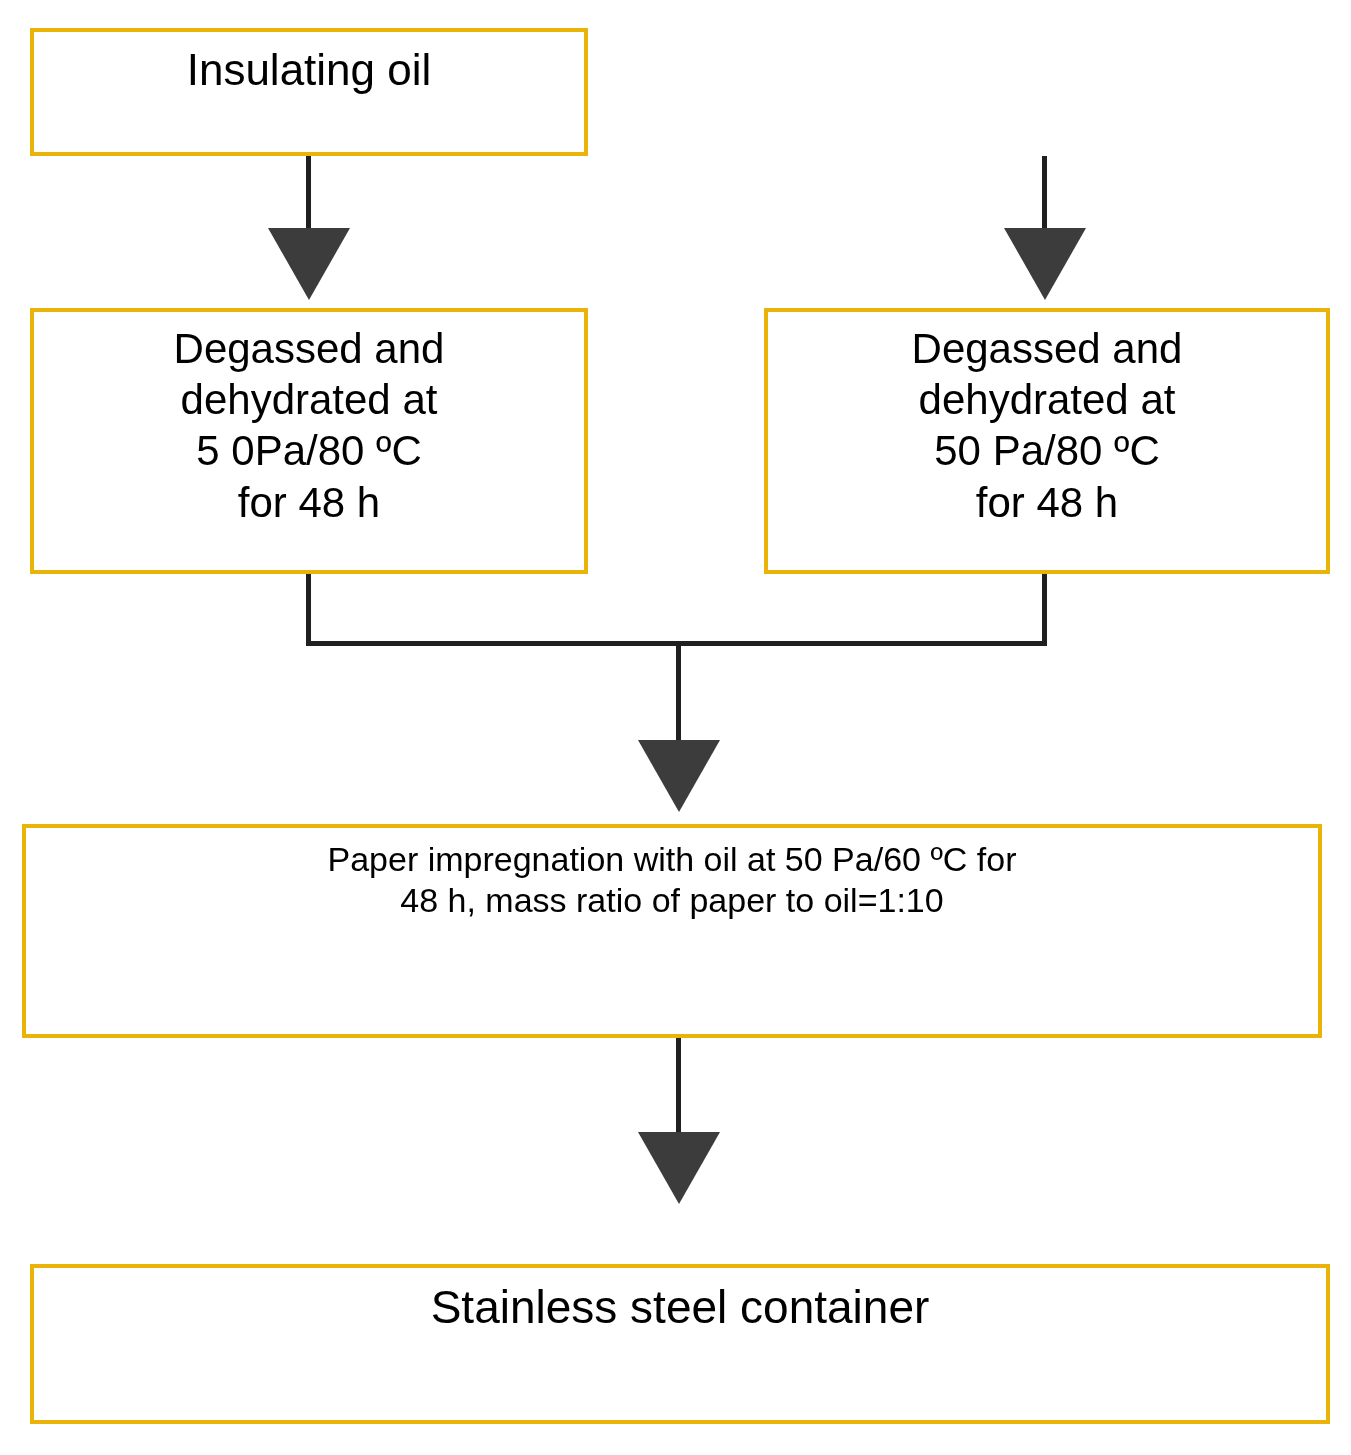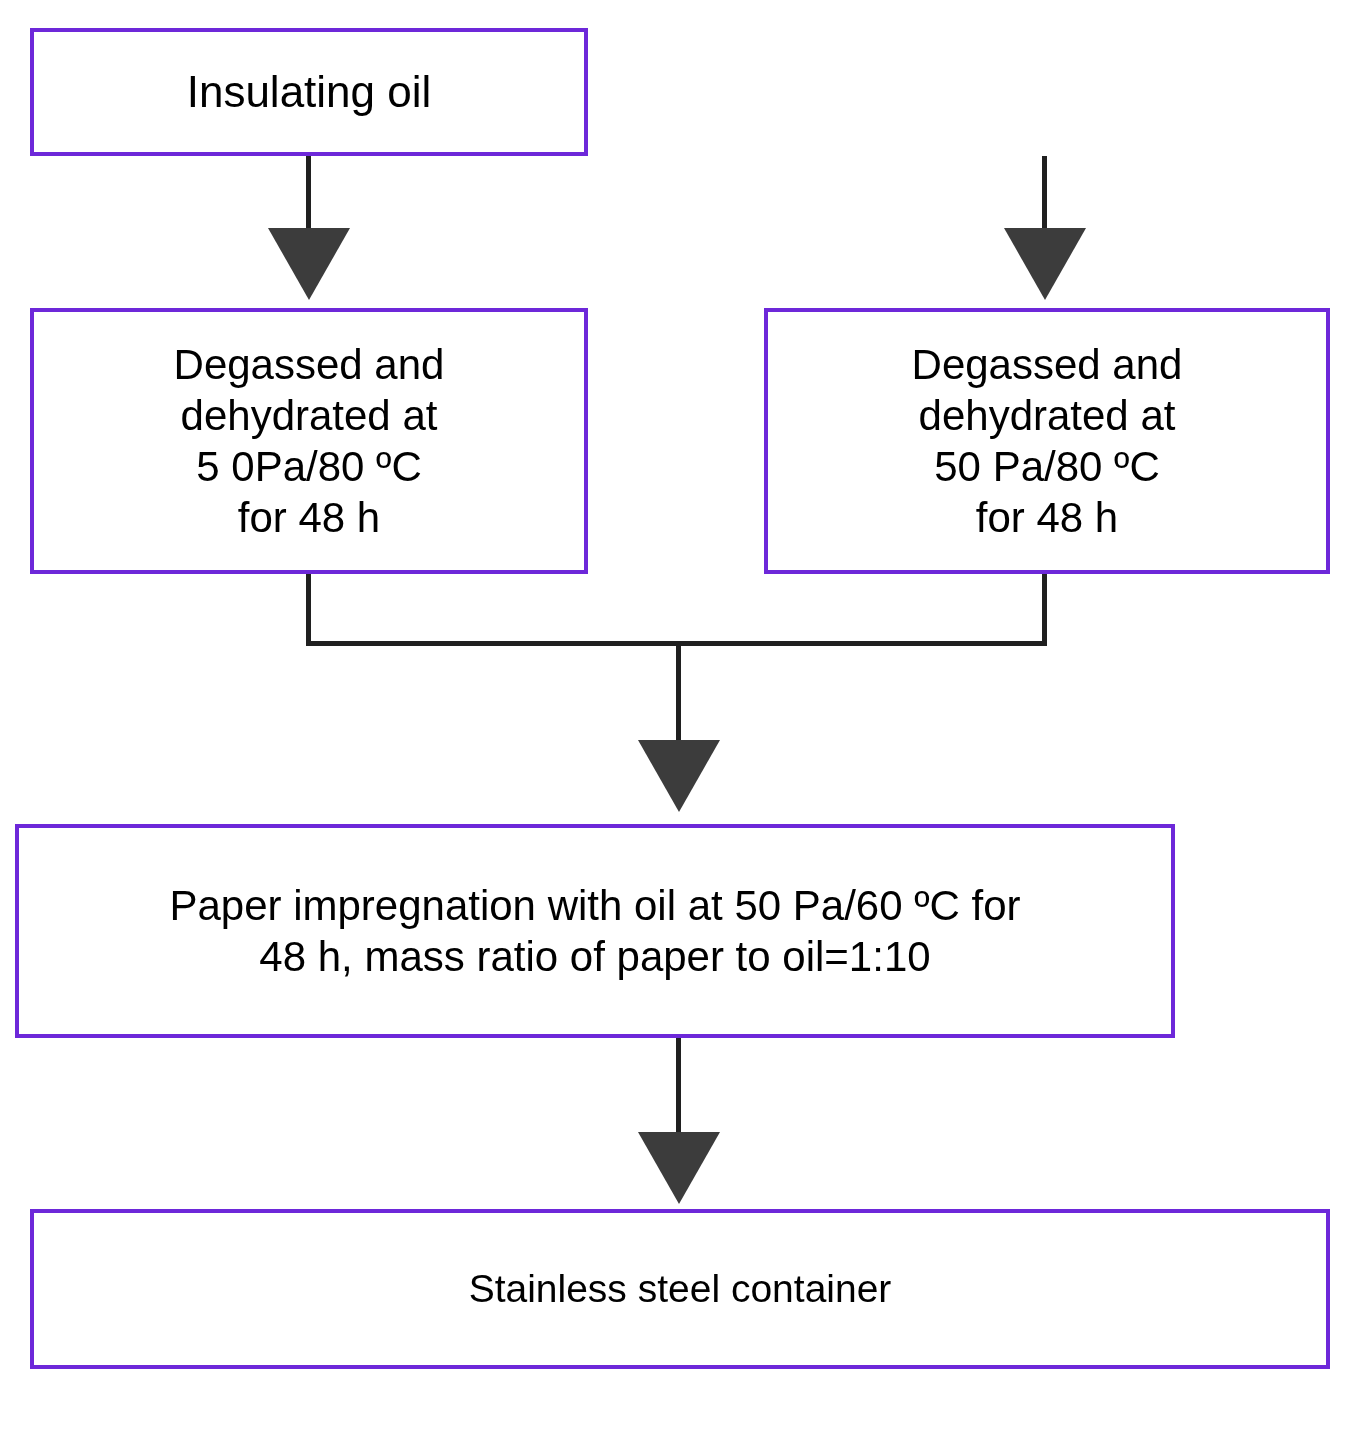--- a/index.html
+++ b/index.html
@@ -13,29 +13,29 @@
   #canvas {
     position: relative;
     width: 1351px;
     height: 1455px;
     background: #ffffff;
     overflow: hidden;
   }
   .node {
     position: absolute;
     box-sizing: border-box;
-    border: 4px solid #6d28d9;
+    border: 4px solid #eab308;
     background: #ffffff;
     display: flex;
-    align-items: center;
+    align-items: flex-start;
     justify-content: center;
     text-align: center;
     color: #000000;
     line-height: 1.22;
-    padding: 4px 10px;
+    padding: 11px 10px;
   }
   .node-text {
     display: block;
     white-space: pre-line;
   }
   
   #node-oil {
     left: 30px;  top: 28px;  width: 558px;  height: 128px;
     font-size: 44px;
   }
@@ -45,26 +45,26 @@
   }
   #node-oil-degas {
     left: 30px;  top: 308px; width: 558px;  height: 266px;
     font-size: 42px;
   }
   #node-paper-degas {
     left: 764px; top: 308px; width: 566px;  height: 266px;
     font-size: 42px;
   }
   #node-impregnation {
-    left: 15px;  top: 824px; width: 1160px; height: 214px;
-    font-size: 42px;
+    left: 22px;  top: 824px; width: 1300px; height: 214px;
+    font-size: 34px;
   }
   #node-container {
-    left: 30px;  top: 1209px; width: 1300px; height: 160px;
-    font-size: 39px;
+    left: 30px;  top: 1264px; width: 1300px; height: 160px;
+    font-size: 46px;
   }
 
   
   .line {
     position: absolute;
     background: #202020;
   }
   .vline { width: 5px; }
   .hline { height: 5px; }
 

